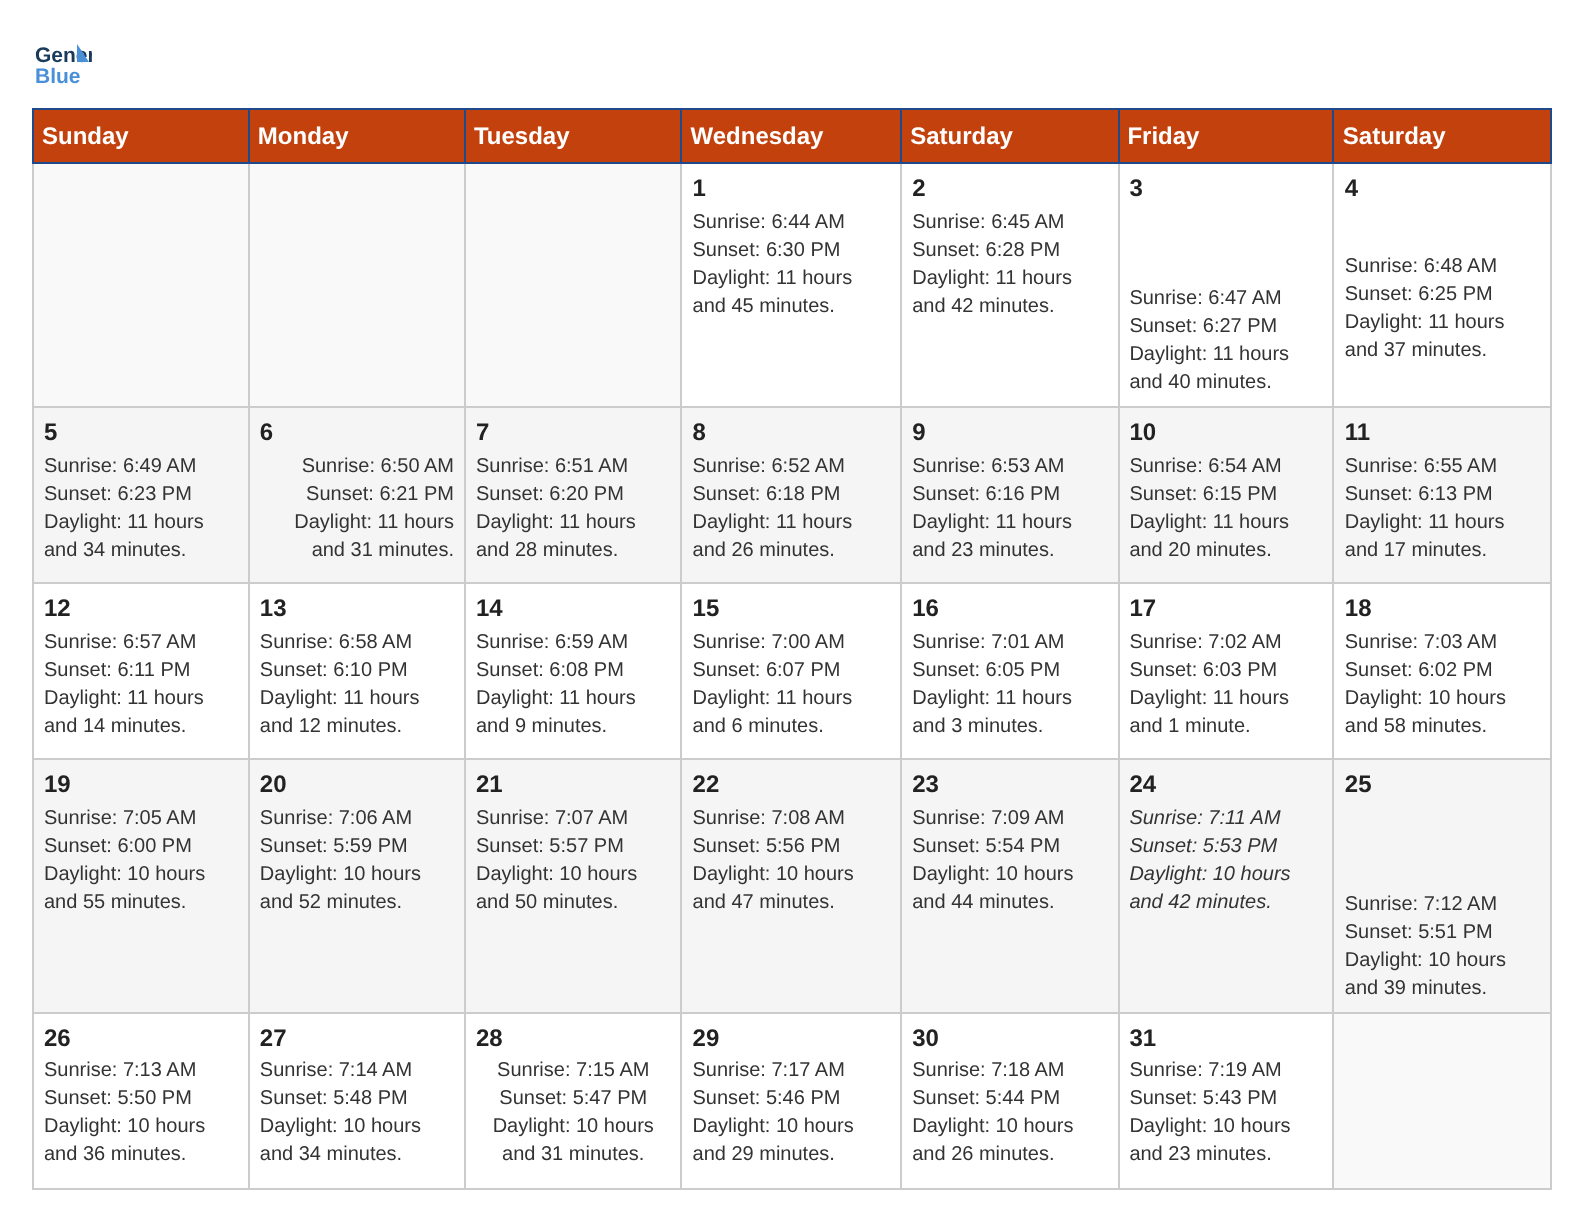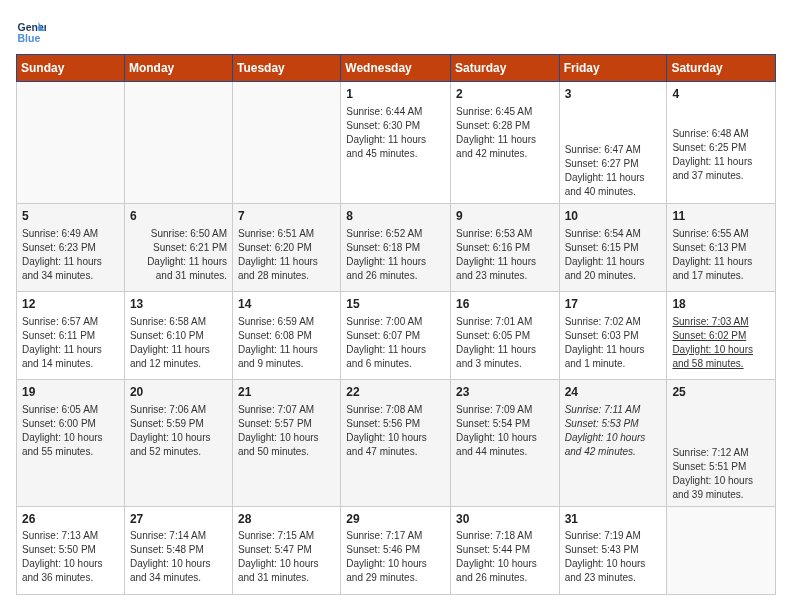--- a/index.html
+++ b/index.html
@@ -219,29 +219,29 @@
 Daylight: 11 hours and 3 minutes.</div>
         </td>
         <td>
           <div class="day-num">17</div>
           <div class="day-info" style="white-space: pre-line;">Sunrise: 7:02 AM
 Sunset: 6:03 PM
 Daylight: 11 hours and 1 minute.</div>
         </td>
         <td>
           <div class="day-num">18</div>
-          <div class="day-info" style="white-space: pre-line; text-decoration: underline;">Sunrise: 7:03 AM
+          <div class="day-info" style="white-space: pre-line;">Sunrise: 7:03 AM
 Sunset: 6:02 PM
 Daylight: 10 hours and 58 minutes.</div>
         </td>
       </tr>
       <tr>
         <td>
           <div class="day-num">19</div>
-          <div class="day-info" style="white-space: pre-line;">Sunrise: 6:05 AM
+          <div class="day-info" style="white-space: pre-line;">Sunrise: 7:05 AM
 Sunset: 6:00 PM
 Daylight: 10 hours and 55 minutes.</div>
         </td>
         <td>
           <div class="day-num">20</div>
           <div class="day-info" style="white-space: pre-line;">Sunrise: 7:06 AM
 Sunset: 5:59 PM
 Daylight: 10 hours and 52 minutes.</div>
         </td>
         <td>
@@ -283,21 +283,21 @@
 Daylight: 10 hours and 36 minutes.</div>
         </td>
         <td>
           <div class="day-num">27</div>
           <div class="day-info" style="white-space: pre-line;">Sunrise: 7:14 AM
 Sunset: 5:48 PM
 Daylight: 10 hours and 34 minutes.</div>
         </td>
         <td>
           <div class="day-num">28</div>
-          <div class="day-info" style="white-space: pre-line;">Sunrise: 7:15 AM
+          <div class="day-info" style="white-space: pre-line; text-align: center;">Sunrise: 7:15 AM
 Sunset: 5:47 PM
 Daylight: 10 hours and 31 minutes.</div>
         </td>
         <td>
           <div class="day-num">29</div>
           <div class="day-info" style="white-space: pre-line;">Sunrise: 7:17 AM
 Sunset: 5:46 PM
 Daylight: 10 hours and 29 minutes.</div>
         </td>
         <td>

